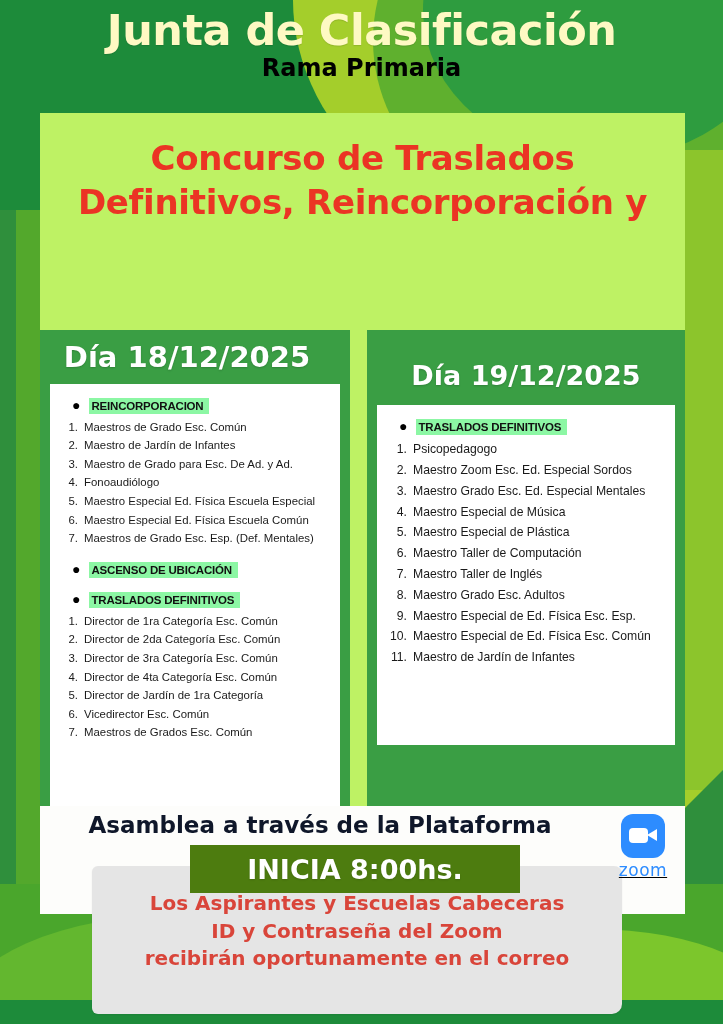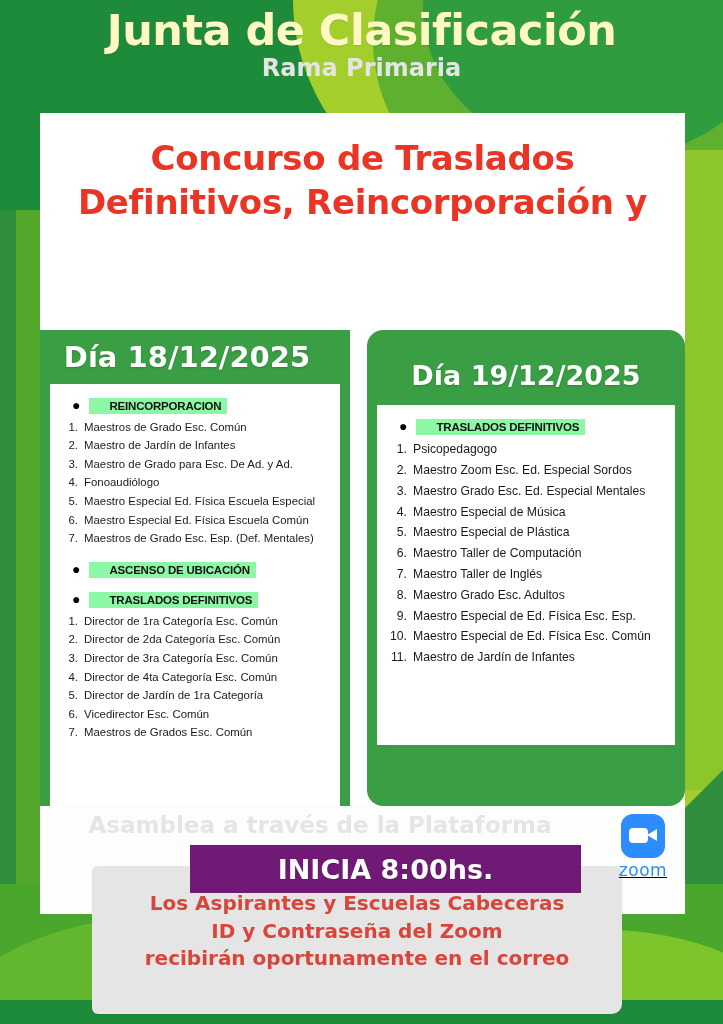--- a/index.html
+++ b/index.html
@@ -116,31 +116,31 @@
     letter-spacing: -0.5px;
     color: #fef9c3;
     margin: 8px 0 0 0;
     line-height: 1.05;
     text-shadow: 0 1px 1px rgba(0,0,0,0.12);
   }
   .header-sub {
     font-family: "DejaVu Sans", sans-serif;
     font-weight: 700;
     font-size: 24px;
-    color: #e5e5e5;
+    color: #000000;
     margin-top: 2px;
     line-height: 1.1;
   }
 
   
   .card {
     position: absolute;
     left: 40px; top: 113px;
     width: 645px; height: 705px;
-    background: #ffffff;
+    background: #bef264;
     z-index: 4;
   }
   .card-title {
     text-align: center;
     color: #eb3424;
     font-family: "DejaVu Sans", sans-serif;
     font-weight: 700;
     font-size: 34px;
     line-height: 1.28;
     padding: 24px 12px 0 12px;
@@ -153,21 +153,21 @@
     left: 40px; top: 330px;
     width: 645px; height: 478px;
     z-index: 6;
   }
   .col {
     position: absolute;
     background: #3a9e44;
     top: 0;
   }
   .col-left  { left: 0px;   width: 310px; height: 476px; }
-  .col-right { left: 327px; width: 318px; height: 476px; border-radius: 16px; }
+  .col-right { left: 327px; width: 318px; height: 476px; }
 
   .day-head {
     color: #ffffff;
     font-family: "DejaVu Sans", sans-serif;
     font-weight: 700;
     text-align: center;
     text-shadow: 0 1px 2px rgba(0,0,0,0.18);
   }
   .col-left .day-head  { font-size: 29px; padding: 10px 16px 10px 0; }
   .col-right .day-head { font-size: 27px; padding: 30px 0 14px 0; }
@@ -192,21 +192,21 @@
     line-height: 1;
     margin-right: 9px;
   }
   .sec-label {
     background: #8cf7a4;
     color: #111111;
     font-family: "Liberation Sans", sans-serif;
     font-weight: 700;
     font-size: 11.5px;
     letter-spacing: -0.2px;
-    padding: 2px 6px 2px 20px;
+    padding: 2px 6px 2px 2px;
     white-space: nowrap;
   }
 
   ol.items {
     list-style: none;
     margin: 0;
     padding: 0;
   }
   ol.items li {
     display: flex;
@@ -233,31 +233,31 @@
     left: 40px; top: 806px;
     width: 645px; height: 108px;
     background: #fdfdfb;
     z-index: 4;
   }
   .assembly-line {
     position: absolute;
     left: 40px; top: 812px;
     width: 560px;
     text-align: center;
-    color: #e5e5e5;
+    color: #0f172a;
     font-family: "DejaVu Sans", sans-serif;
     font-weight: 700;
     font-size: 23px;
     z-index: 8;
   }
   .inicia-box {
     position: absolute;
     left: 190px; top: 845px;
-    width: 391px; height: 48px;
-    background: #701a75;
+    width: 330px; height: 48px;
+    background: #4d7c0f;
     z-index: 8;
     display: flex;
     align-items: center;
     justify-content: center;
   }
   .inicia-text {
     color: #ffffff;
     font-family: "DejaVu Sans", sans-serif;
     font-weight: 700;
     font-size: 27px;

